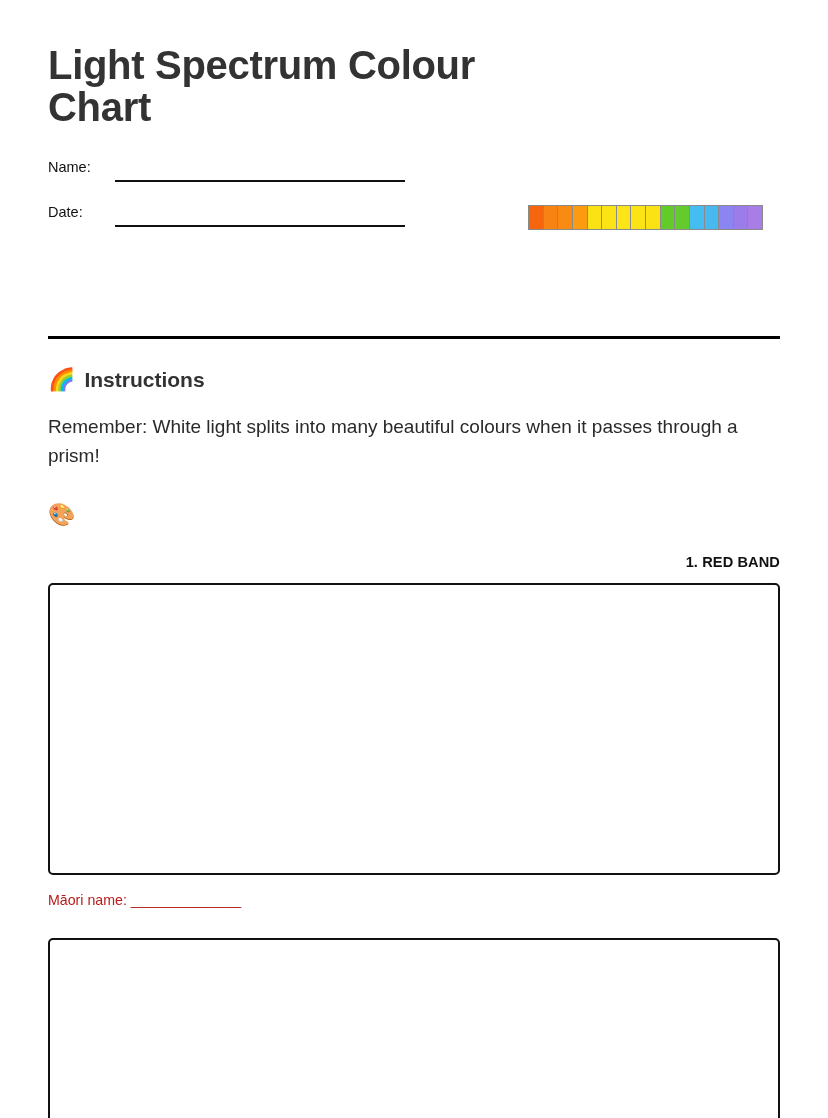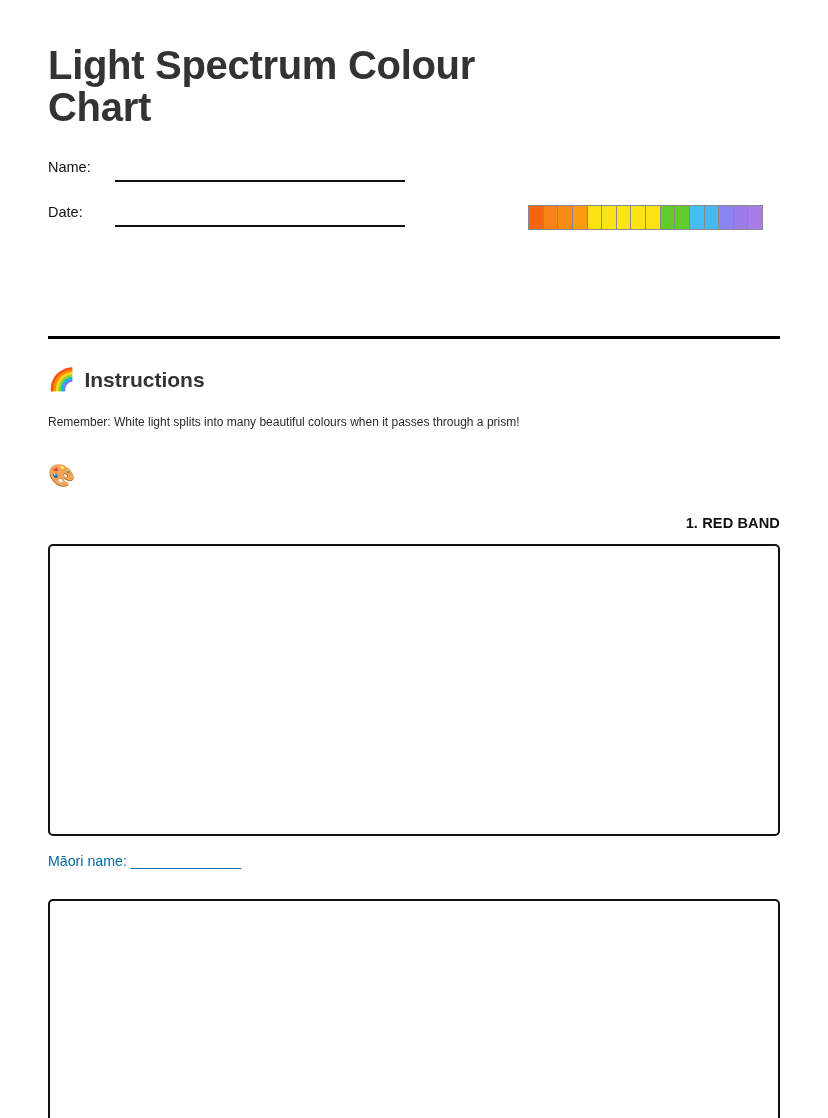--- a/index.html
+++ b/index.html
@@ -123,21 +123,21 @@
 
   .instruction-bold {
     font-size: 14.6px;
     font-weight: 700;
     line-height: 1.58;
     color: #111111;
     margin: 0 0 20px 0;
     max-width: 730px;
   }
   .instruction-note {
-    font-size: 12px;
+    font-size: 19px;
     font-weight: 400;
     line-height: 1.5;
     color: #2a2a2a;
     margin: 6px 0 34px 0;
   }
 
   .bands-heading {
     display: flex;
     align-items: center;
     gap: 9px;
@@ -164,21 +164,21 @@
     width: 732px;
     height: 292px;
     border: 2px solid #111111;
     border-radius: 5px;
     background: #ffffff;
     margin: 0 0 17px 0;
   }
   .band-maori {
     font-size: 14.2px;
     font-weight: 400;
-    color: #0369a1;
+    color: #b91c1c;
     margin: 0 0 30px 0;
   }
   .band-group:last-child .band-box {
     margin-bottom: 0;
   }
 
   
   .faint-artifact {
     position: absolute;
     left: 555px;

